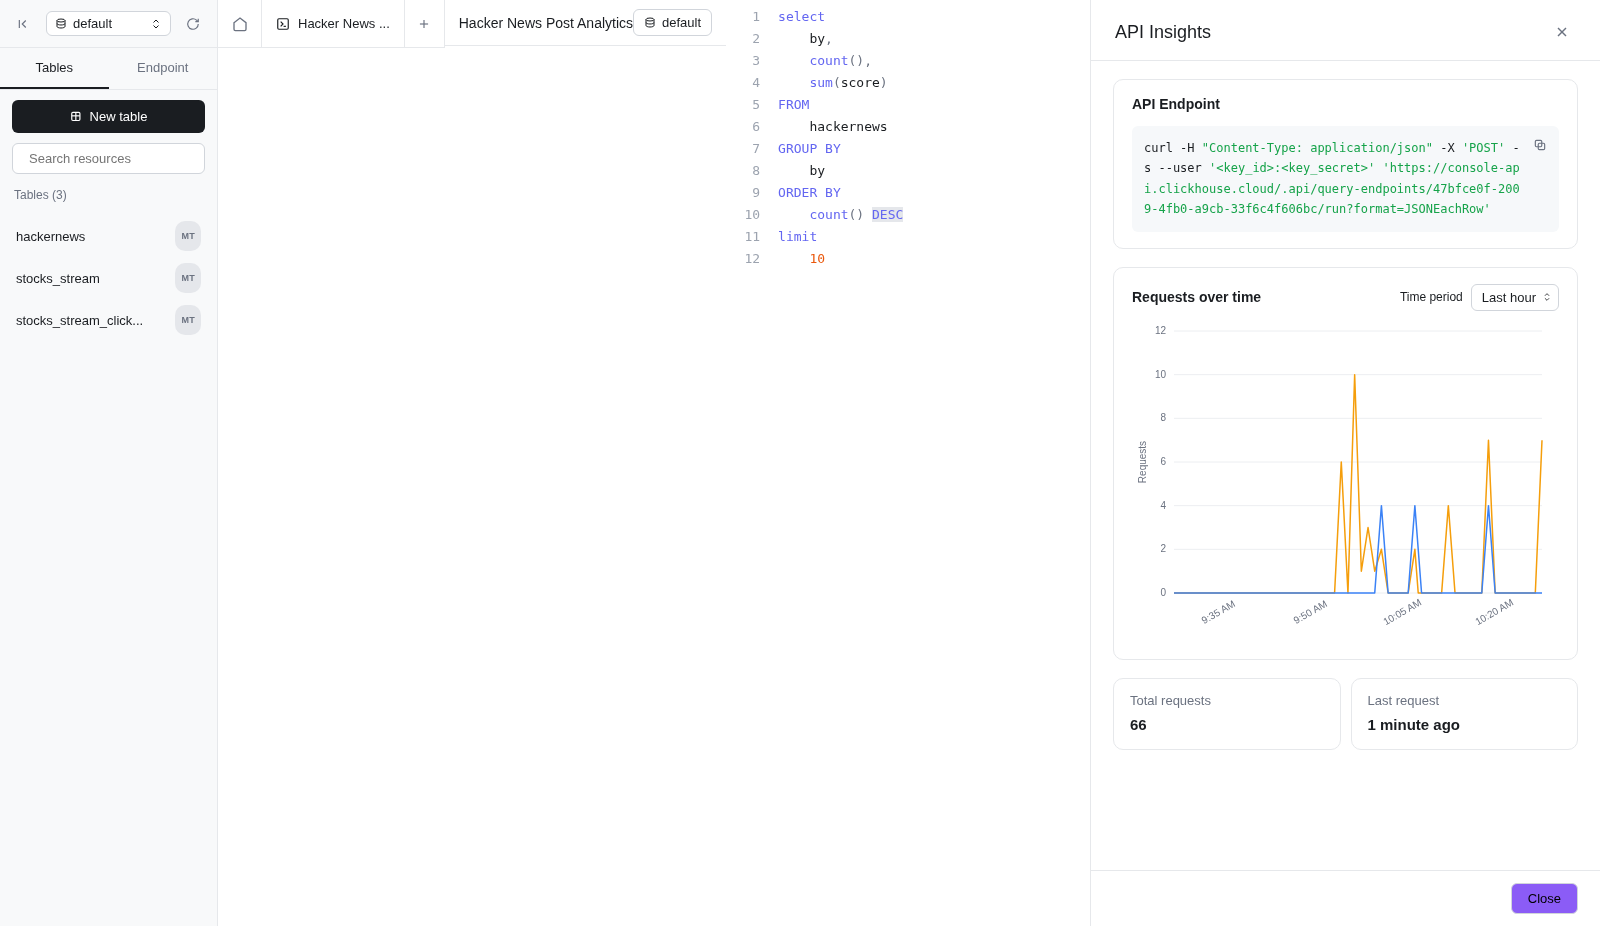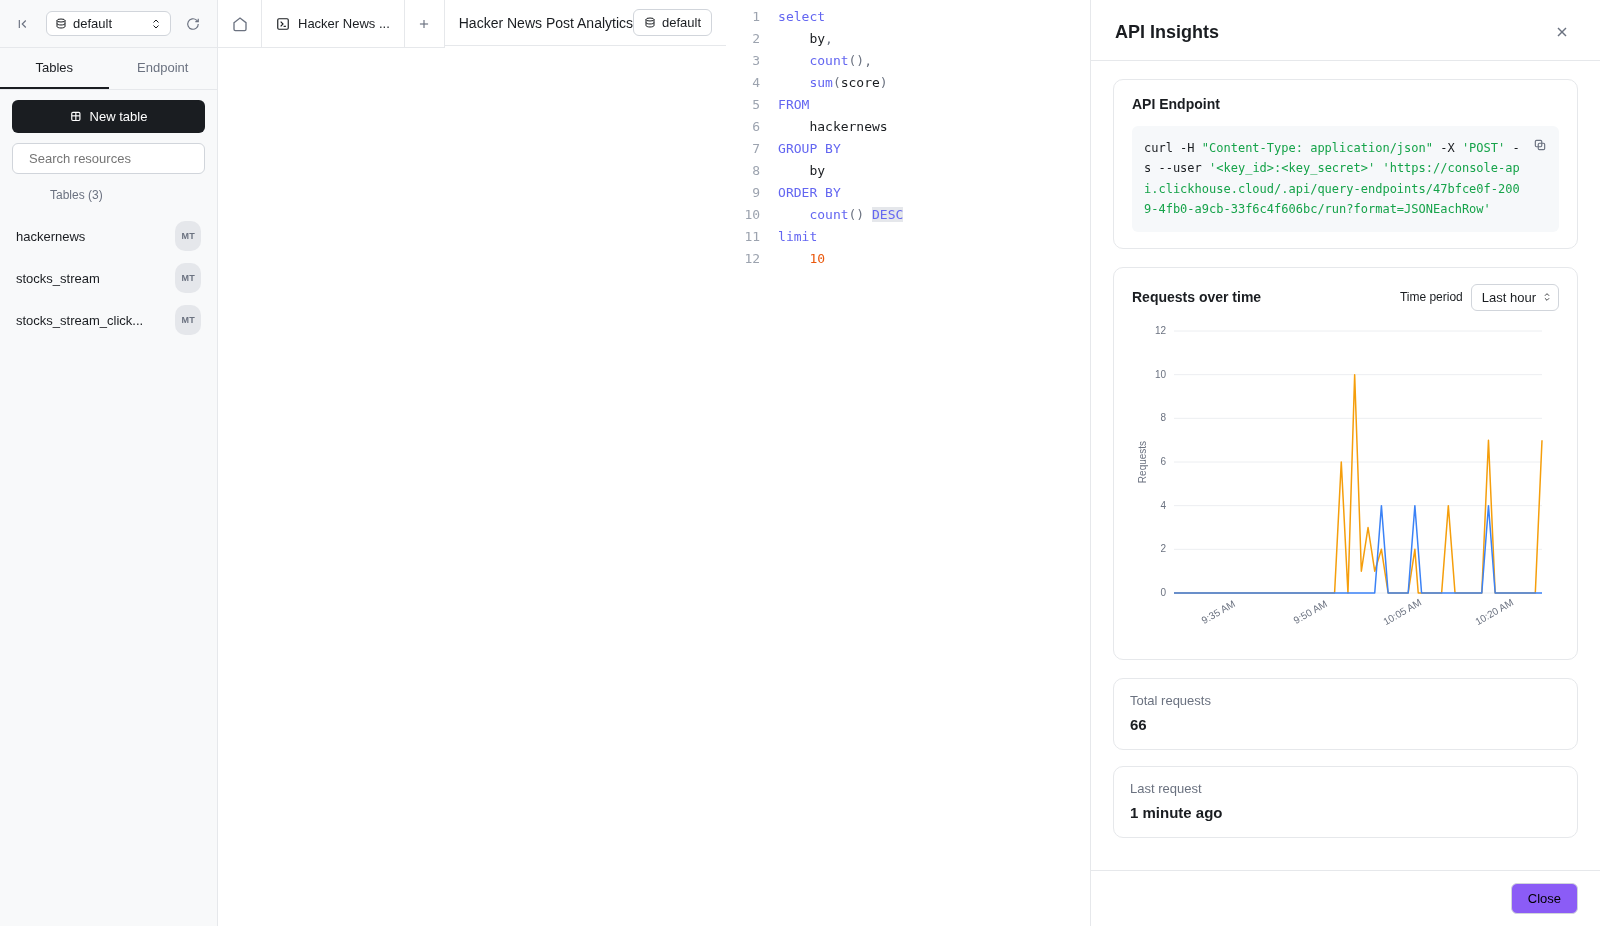--- a/index.html
+++ b/index.html
@@ -28,21 +28,21 @@
   .icon-btn { width: 28px; height: 28px; display: flex; align-items: center; justify-content: center; border: none; background: transparent; border-radius: 6px; cursor: pointer; color: var(--text-muted); }
   .db-select { flex: 1; display: flex; align-items: center; gap: 6px; border: 1px solid var(--border-dark); border-radius: 6px; padding: 4px 8px; background: #fff; cursor: pointer; font-size: 13px; }
   .db-select .spacer { flex: 1; }
   .tabsrow { display: flex; border-bottom: 1px solid var(--border); }
   .tabitem { flex: 1; text-align: center; padding: 12px 0; font-size: 13px; cursor: pointer; color: var(--text-muted); }
   .tabitem.active { color: var(--text); font-weight: 500; border-bottom: 2px solid var(--text); }
   .sidebody { padding: 10px 12px; display: flex; flex-direction: column; gap: 10px; }
   .new-table-btn { width: 100%; background: var(--black); color: #fff; border: none; border-radius: 6px; padding: 9px 0; font-size: 13px; font-weight: 500; display: flex; align-items: center; justify-content: center; gap: 6px; cursor: pointer; }
   .search-box { display: flex; align-items: flex-start; gap: 6px; border: 1px solid var(--border-dark); border-radius: 6px; padding: 6px 8px; background: #fff; }
   .search-box input { border: none; outline: none; flex: 1; font-size: 13px; background: transparent; }
-  .tables-label { font-size: 12px; color: var(--text-muted); padding: 4px 2px; margin-left: 36px; }
+  .tables-label { font-size: 12px; color: var(--text-muted); padding: 4px 2px; }
   .table-list { display: flex; flex-direction: column; gap: 2px; }
   .table-row { display: flex; align-items: center; padding: 5px 4px; border-radius: 4px; cursor: pointer; }
   .table-name { flex: 1; font-size: 13px; color: var(--text); white-space: nowrap; overflow: hidden; text-overflow: ellipsis; }
   .badge { font-size: 9px; font-weight: 600; color: var(--text-muted); background: #e5e7eb; border-radius: 10px; padding: 10px 6px; letter-spacing: 0.3px;}
 
   
   .center { flex: 1; display: flex; flex-direction: row; min-width: 0; }
   .tabbar { height: 48px; display: flex; align-items: stretch; border-bottom: 1px solid var(--border); }
   .tabbar .home-tab { width: 44px; display: flex; align-items: center; justify-content: center; border-right: 1px solid var(--border); color: var(--text-muted); cursor: pointer; }
   .file-tab { display: flex; align-items: center; gap: 8px; padding: 0 14px; border-right: 1px solid var(--border); background: #fff; max-width: 180px; cursor: pointer; font-size: 13px;}
@@ -57,34 +57,34 @@
   .code { flex: 1; padding: 6px 8px; white-space: pre; }
   .kw { color: var(--keyword); }
   .fn { color: var(--keyword); }
   .num { color: var(--number); }
   .punct { color: var(--text-muted); }
   .hl { background: #e5e7eb; }
 
   
   .flyout { width: 510px; border-left: 1px solid var(--border); display: flex; flex-direction: column; background:#fff; }
   .flyout-header { display: flex; align-items: center; justify-content: space-between; padding: 18px 24px 14px; border-bottom: 1px solid var(--border); }
-  .flyout-title { font-size: 18px; font-weight: 700; }
+  .flyout-title { font-size: 18px; font-weight: 400; }
   .flyout-body { padding: 18px 22px; flex: 1; overflow: auto; display: flex; flex-direction: column; gap: 18px; }
   .card { border: 1px solid var(--border); border-radius: 10px; padding: 16px 18px; }
   .card-title { font-size: 14px; font-weight: 600; margin-bottom: 14px; }
   .curl-box { background: #f6f8fa; border-radius: 6px; padding: 12px 36px 12px 12px; font-family: ui-monospace, "SF Mono", Menlo, monospace; font-size: 12px; line-height: 1.7; position: relative; word-break: break-all; }
   .curl-copy { position: absolute; top: 8px; right: 8px; width: 22px; height: 22px; display: flex; align-items:center; justify-content:center; cursor:pointer; color: var(--text-muted);}
   .tok-cmd { color: var(--text); }
   .tok-hdr { color: var(--string); }
   .tok-url { color: var(--string); }
   .chart-header { display: flex; align-items: center; justify-content: space-between; }
   .tp-label { font-size: 12px; color: var(--text); margin-right: 8px; }
   .tp-select { border: 1px solid var(--border-dark); border-radius: 6px; padding: 5px 22px 5px 10px; font-size: 13px; background: #fff; cursor: pointer; position: relative; }
   .chart-wrap { margin-top: 12px; }
-  .stats-row { display: flex; gap: 16px; flex-direction: column; }
+  .stats-row { display: flex; gap: 10px; }
   .stat-card { flex: 1; border: 1px solid var(--border); border-radius: 10px; padding: 14px 16px 16px; }
   .stat-label { font-size: 13px; color: var(--text-muted); margin-bottom: 8px; }
   .stat-value { font-size: 15px; font-weight: 700; }
   .flyout-footer { border-top: 1px solid var(--border); padding: 12px 22px; display: flex; justify-content: flex-end; }
   .close-btn { border: 1px solid var(--border-dark); background: #8b5cf6; border-radius: 6px; padding: 7px 16px; font-size: 13px; cursor: pointer; }
 
   svg { display: block; }
   .axis-text { font-size: 10px; fill: var(--text-muted); }
   .ylabel { font-size: 10px; fill: var(--text-muted); }
 </style>

